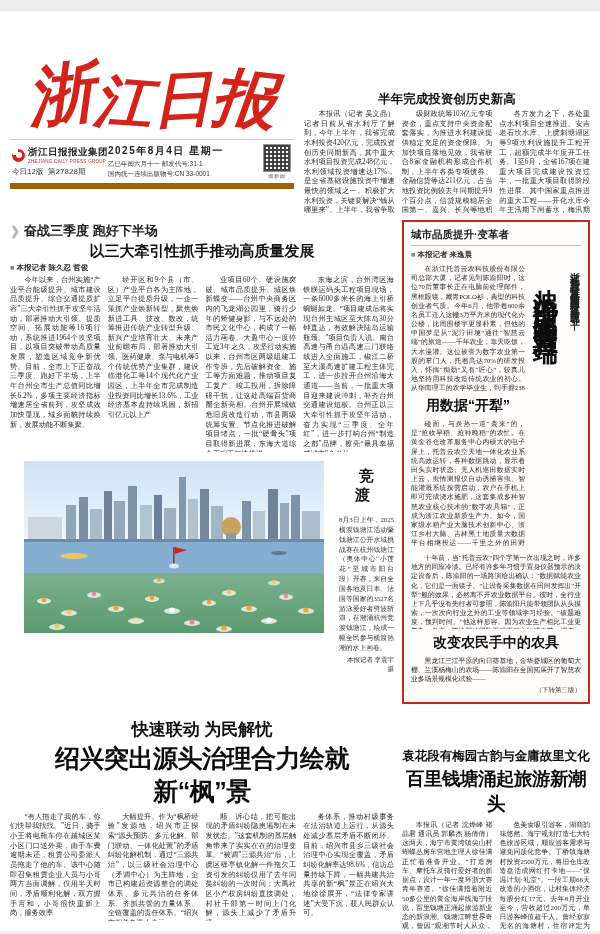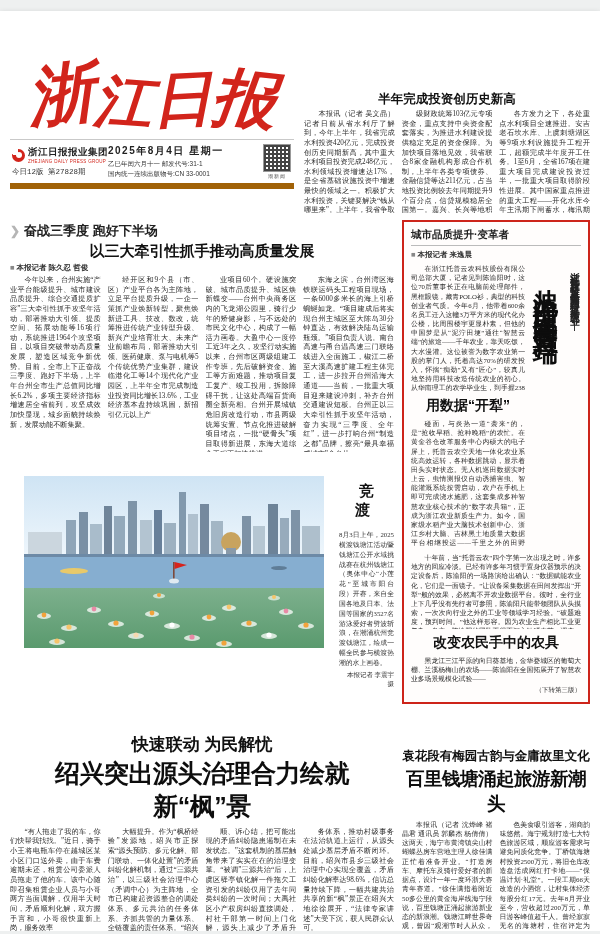--- a/index.html
+++ b/index.html
@@ -60,21 +60,21 @@
   .tagline{display:flex;align-items:center;gap:4px;font-family:"Liberation Sans",sans-serif;
            font-weight:700;font-size:13px;color:#222;margin:2px 0 2px;}
   .chev{color:#b5b5b5;font-size:12px;font-weight:700;}
 
   .taizhou .kicker{font-size:15px;margin-top:2px;}
   .taizhou .headline{font-size:35px;letter-spacing:-1px;margin:1px 0 4px;}
   .taizhou .cols{height:176px;}
   .tz-byline{margin:2px 0 3px;}
 
   
-  .photorow{display:flex;margin-top:24px;gap:15px;}
+  .photorow{display:flex;margin-top:9px;gap:15px;}
   .photo{margin-left:14px;flex:0 0 300px;width:300px;height:172px;display:block;}
   .photocol{flex:1;display:flex;flex-direction:column;padding-top:2px;}
   .phototitle{font-family:"Liberation Sans",sans-serif;font-weight:700;font-size:15px;
               letter-spacing:8px;text-align:center;color:#111;margin:4px 0 10px;text-indent:8px;}
   .photocap{font-size:6.8px;line-height:1.45;text-align:justify;color:#333;}
   .photocredit{font-size:6.5px;color:#333;text-align:right;margin-top:3px;}
 
   
   .shaoxing{margin-top:10px;}
   .shaoxing .kicker{font-size:17px;}

